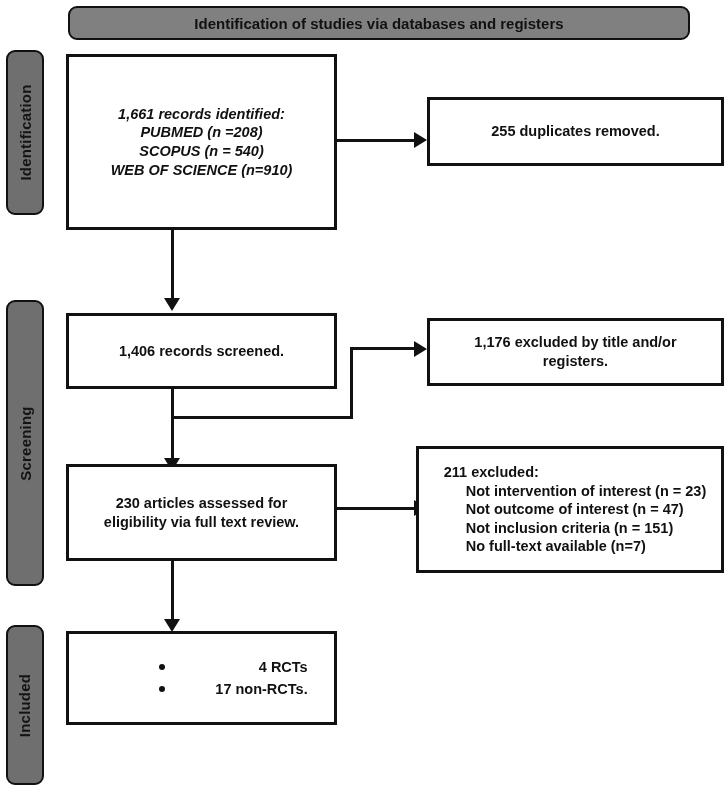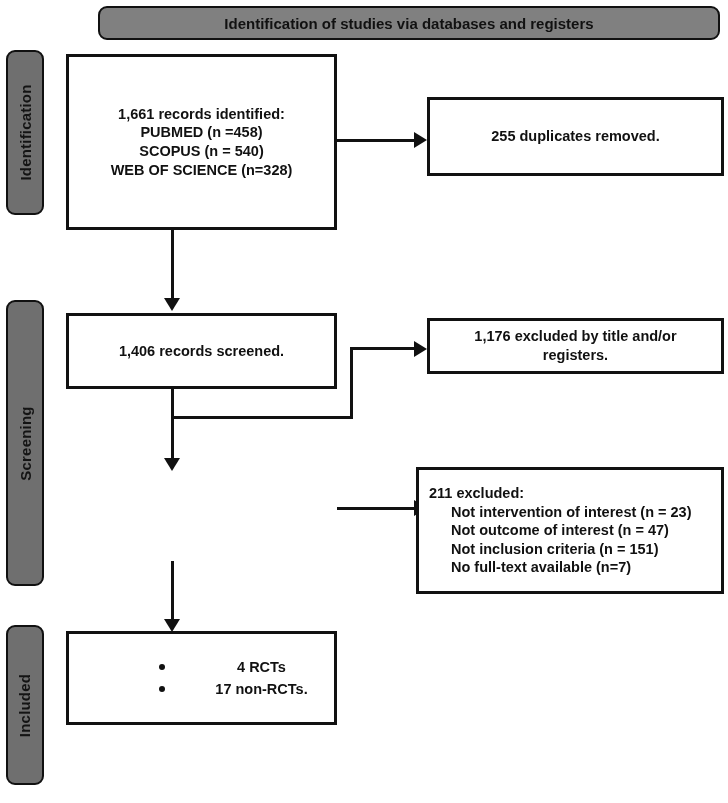--- a/index.html
+++ b/index.html
@@ -68,39 +68,38 @@
     text-align: center;
   }
   .box-inner {
     font-weight: bold;
     font-size: 14.5px;
     color: #111111;
     line-height: 1.28;
     padding: 0 6px;
   }
   .box.align-left {
-    justify-content: flex-start;
-    align-items: center;
-    margin-top: 21px;
+    justify-content: center;
+    align-items: center;
   }
   .box.align-left .box-inner {
     text-align: left;
     padding: 0 0 0 10px;
   }
 
   
   .excl-head { display: block; }
   .excl-item { display: block; padding-left: 22px; }
 
   
   .bullets {
     list-style: none;
     margin: 16px;
     padding: 0 0 0 64px;
-    text-align: center;
+    text-align: right;
   }
   .bullets li {
     position: relative;
     font-weight: bold;
     font-size: 14.5px;
     color: #111111;
     line-height: 1.55;
     padding-left: 56px;
   }
   .bullets li::before {
@@ -141,78 +140,84 @@
     border-top: 8px solid transparent;
     border-bottom: 8px solid transparent;
     border-left: 13px solid #111111;
   }
 </style>
 </head>
 <body>
 
 <div id="canvas">
 
-  <div class="banner" style="left:68px; top:6px; width:622px; height:34px;margin-left:30px;">
+  <div class="banner" style="left:68px; top:6px; width:622px; height:34px;">
     <span class="banner-text">Identification of studies via databases and registers</span>
   </div>
 
   <div class="phase" style="left:6px; top:50px; width:38px; height:165px;">
     <span class="phase-text">Identification</span>
   </div>
 
   <div class="phase" style="left:6px; top:300px; width:38px; height:286px;">
     <span class="phase-text">Screening</span>
   </div>
 
   <div class="phase" style="left:6px; top:625px; width:38px; height:160px;">
     <span class="phase-text">Included</span>
   </div>
 
-  <div class="box" style="left:66px; top:54px; width:271px; height:176px;">
+  <div class="box" style="left:66px; top:54px; width:271px; height:176px;font-style:italic;">
     <div class="box-inner">
       <span>1,661 records identified:</span><br>
-      <span>PUBMED (n =458)</span><br>
+      <span>PUBMED (n =208)</span><br>
       <span>SCOPUS (n = 540)</span><br>
-      <span>WEB OF SCIENCE (n=328)</span>
+      <span>WEB OF SCIENCE (n=910)</span>
     </div>
   </div>
 
   <div class="hline" style="left:337px; top:139px; width:80px;"></div>
   <div class="arrow-right" style="left:414px; top:132px;"></div>
 
-  <div class="box" style="left:427px; top:97px; width:297px; height:79px;justify-content:center;">
+  <div class="box" style="left:427px; top:97px; width:297px; height:69px;justify-content:center;">
     <div class="box-inner">
       <span>255 duplicates removed.</span>
     </div>
   </div>
 
   <div class="vline" style="left:171px; top:230px; height:70px;"></div>
   <div class="arrow-down" style="left:164px; top:298px;"></div>
 
   <div class="box" style="left:66px; top:313px; width:271px; height:76px;">
     <div class="box-inner">
       <span>1,406 records screened.</span>
     </div>
   </div>
 
   <div class="hline" style="left:171px; top:416px; width:182px;"></div>
   <div class="vline" style="left:350px; top:347px; height:72px;"></div>
   <div class="hline" style="left:350px; top:347px; width:67px;"></div>
   <div class="arrow-right" style="left:414px; top:341px;"></div>
 
-  <div class="box" style="left:427px; top:318px; width:297px; height:56px;">
+  <div class="box" style="left:427px; top:318px; width:297px; height:68px;">
     <div class="box-inner">
       <span>1,176 excluded by title and/or</span><br>
       <span>registers.</span>
     </div>
   </div>
 
   <div class="vline" style="left:171px; top:389px; height:73px;"></div>
   <div class="arrow-down" style="left:164px; top:458px;"></div>
 
+  <div class="box" style="left:66px; top:464px; width:271px; height:97px;">
+    <div class="box-inner">
+      <span>230 articles assessed for</span><br>
+      <span>eligibility via full text review.</span>
+    </div>
+  </div>
 
   <div class="hline" style="left:337px; top:507px; width:80px;"></div>
   <div class="arrow-right" style="left:414px; top:500px;"></div>
 
   <div class="box align-left" style="left:416px; top:446px; width:308px; height:127px;">
     <div class="box-inner">
       <span class="excl-head">211 excluded:</span>
       <span class="excl-item">Not intervention of interest (n = 23)</span>
       <span class="excl-item">Not outcome of interest (n = 47)</span>
       <span class="excl-item">Not inclusion criteria (n = 151)</span>

